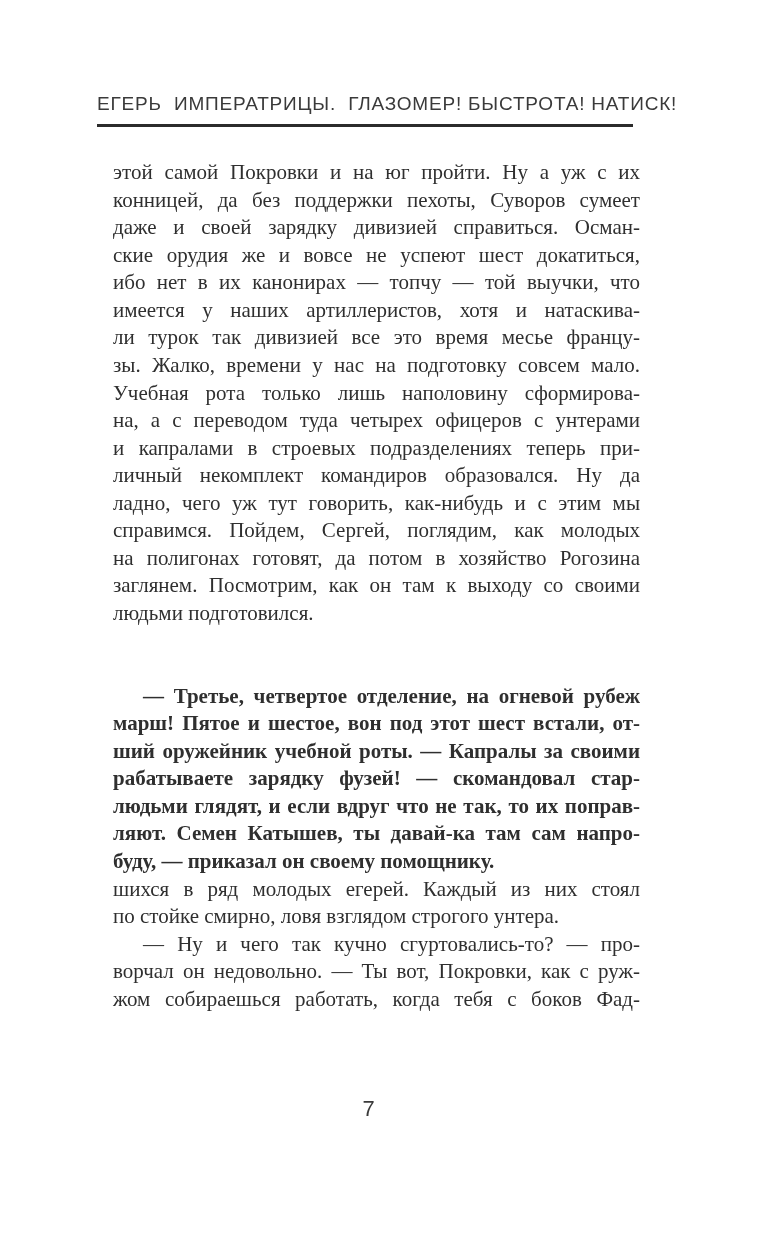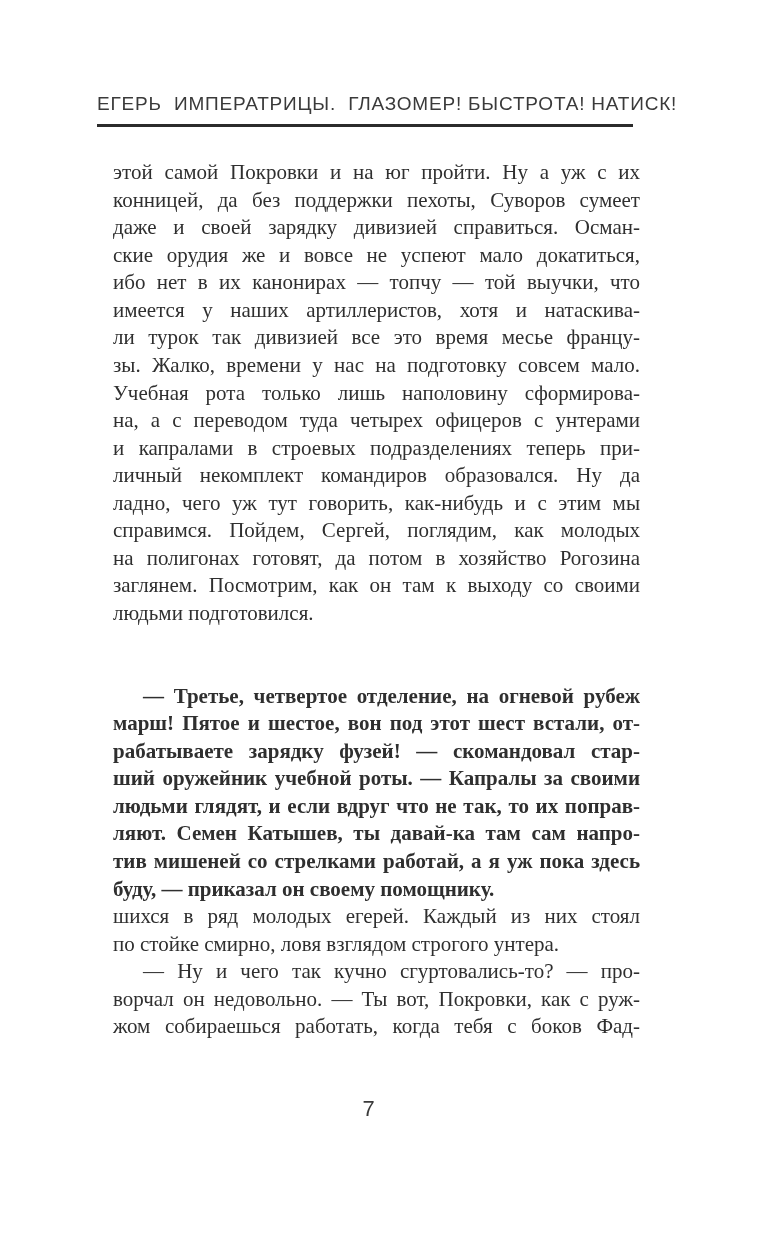--- a/index.html
+++ b/index.html
@@ -68,43 +68,42 @@
 
 <div class="page" style="--bg: #ffffff; --body-text: #2f2f2f; --header-text: #3a3a3a; --rule: #2b2b2b;">
 
   <div class="running-header">ЕГЕРЬ  ИМПЕРАТРИЦЫ.  ГЛАЗОМЕР! БЫСТРОТА! НАТИСК!</div>
 
   <div class="text-block">
       <div class="paragraph">
         <div class="line">этой самой Покровки и на юг пройти. Ну а уж с их</div>
         <div class="line">конницей, да без поддержки пехоты, Суворов сумеет</div>
         <div class="line">даже и своей зарядку дивизией справиться. Осман-</div>
-        <div class="line">ские орудия же и вовсе не успеют мало докатиться,</div>
+        <div class="line">ские орудия же и вовсе не успеют шест докатиться,</div>
         <div class="line">ибо нет в их канонирах — топчу — той выучки, что</div>
         <div class="line">имеется у наших артиллеристов, хотя и натаскива-</div>
         <div class="line">ли турок так дивизией все это время месье францу-</div>
         <div class="line">зы. Жалко, времени у нас на подготовку совсем мало.</div>
         <div class="line">Учебная рота только лишь наполовину сформирова-</div>
         <div class="line">на, а с переводом туда четырех офицеров с унтерами</div>
         <div class="line">и капралами в строевых подразделениях теперь при-</div>
         <div class="line">личный некомплект командиров образовался. Ну да</div>
         <div class="line">ладно, чего уж тут говорить, как-нибудь и с этим мы</div>
         <div class="line">справимся. Пойдем, Сергей, поглядим, как молодых</div>
         <div class="line">на полигонах готовят, да потом в хозяйство Рогозина</div>
         <div class="line">заглянем. Посмотрим, как он там к выходу со своими</div>
         <div class="line last">людьми подготовился.</div>
       </div>
       <div class="paragraph scene-break">
         <div class="line first-indent">— Третье, четвертое отделение, на огневой рубеж</div>
         <div class="line">марш! Пятое и шестое, вон под этот шест встали, от-</div>
+        <div class="line">ший оружейник учебной роты. — Капралы за своими</div>
         <div class="line">рабатываете зарядку фузей! — скомандовал стар-</div>
-        <div class="line">ший оружейник учебной роты. — Капралы за своими</div>
         <div class="line">людьми глядят, и если вдруг что не так, то их поправ-</div>
         <div class="line">ляют. Семен Катышев, ты давай-ка там сам напро-</div>
-        <div class="line">тив мишеней со стрелками работай, а я уж пока здесь</div>
         <div class="line last">буду, — приказал он своему помощнику.</div>
       </div>
       <div class="paragraph">
         <div class="line">шихся в ряд молодых егерей. Каждый из них стоял</div>
         <div class="line last">по стойке смирно, ловя взглядом строгого унтера.</div>
       </div>
       <div class="paragraph">
         <div class="line first-indent">— Ну и чего так кучно сгуртовались-то? — про-</div>
         <div class="line">ворчал он недовольно. — Ты вот, Покровки, как с руж-</div>
         <div class="line">жом собираешься работать, когда тебя с боков Фад-</div>

